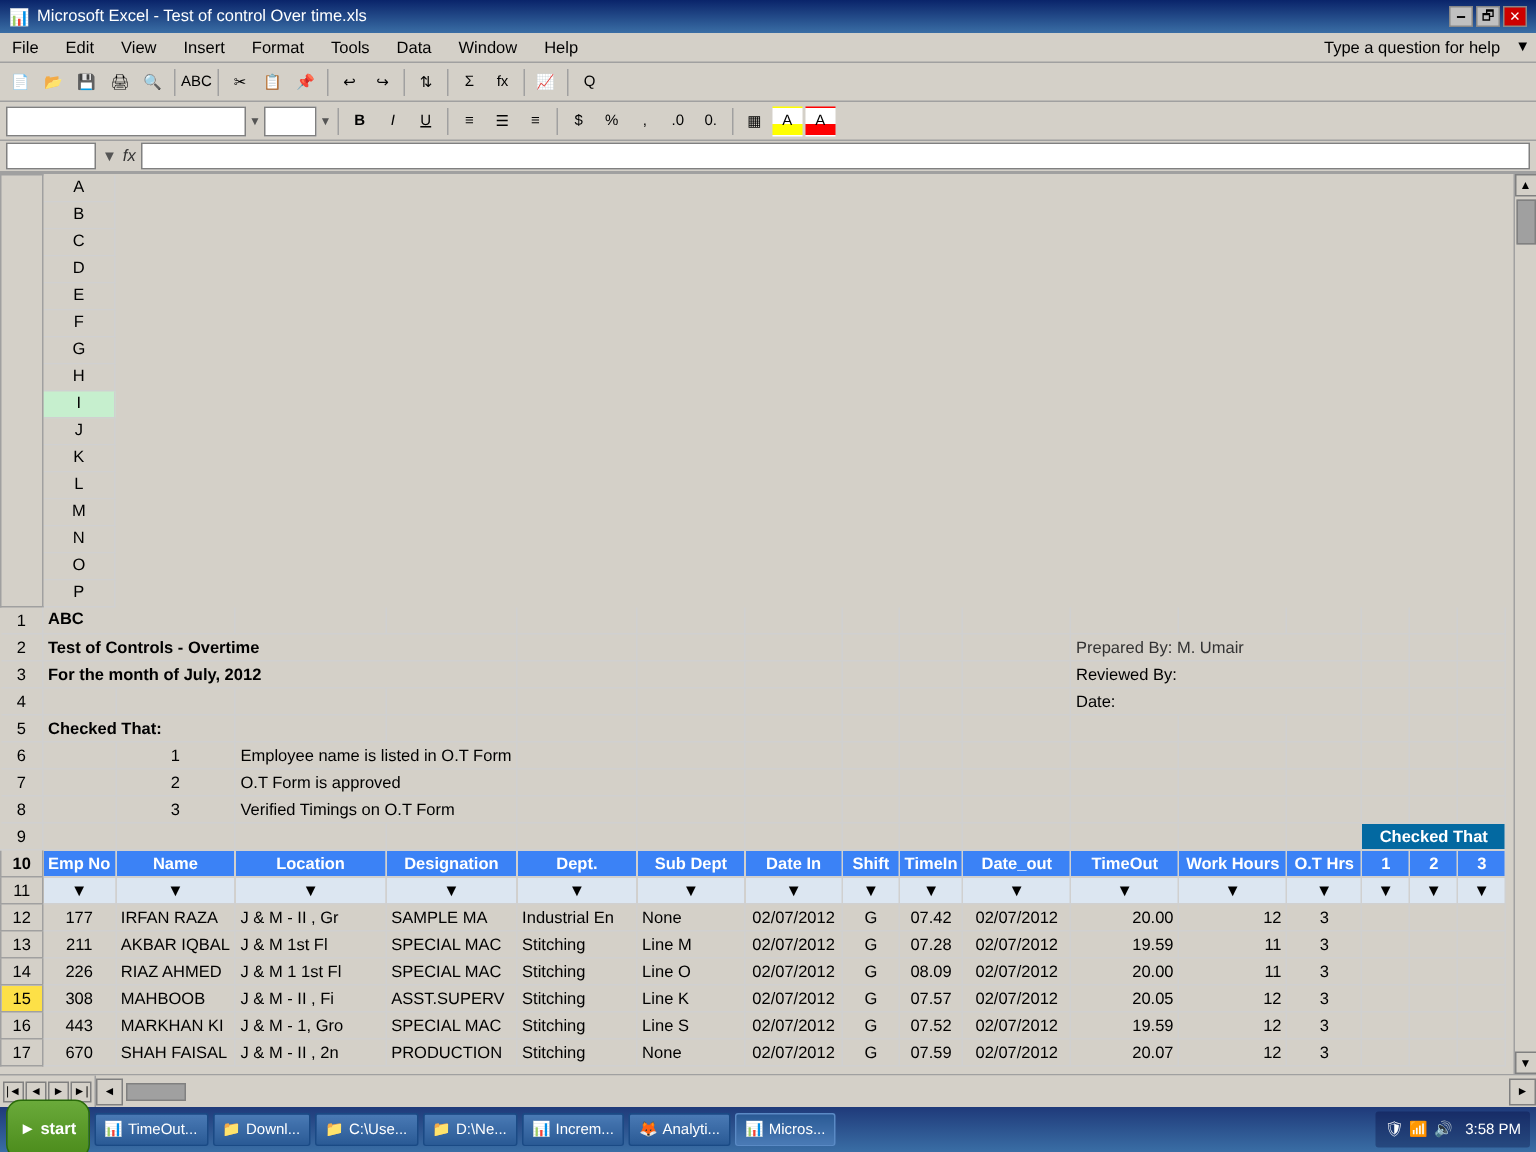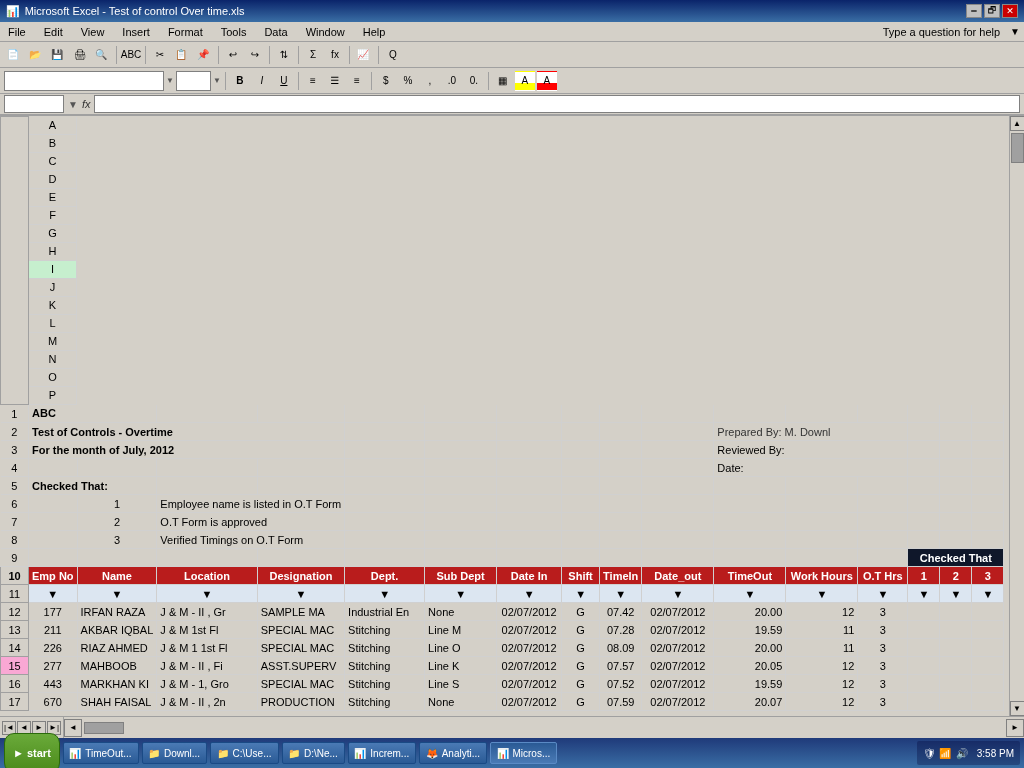--- a/index.html
+++ b/index.html
@@ -132,37 +132,37 @@
       text-align: center;
       font-size: 10px;
       width: 28px;
       min-width: 28px;
     }
 
     .bold { font-weight: bold; }
     .center { text-align: center; }
 
     .data-header td {
-      background: #b91c1c;
+      background: #3b82f6;
       color: white;
       font-weight: bold;
       text-align: center;
       border: 1px solid #2f5f9d;
       font-size: 10px;
     }
 
     .filter-row td {
       background: #dce6f1;
       text-align: center;
       border: 1px solid #a0b0c0;
       font-size: 10px;
     }
 
     .checked-that-header {
-      background: #0f172a;
+      background: #0369a1;
       color: white;
       font-weight: bold;
       text-align: center;
     }
     .sheet-tab {
       background: #d4d0c8;
       border: 1px solid #a0a0a0;
       border-bottom: none;
       padding: 2px 8px;
       font-size: 11px;
@@ -442,21 +442,21 @@
 
               <tr>
                 <td class="row-num">2</td>
                 <td class="bold" colspan="4">Test of Controls - Overtime</td>
                 <td></td>
                 <td></td>
                 <td></td>
                 <td></td>
                 <td></td>
                 <td></td>
-                <td colspan="3" style="color:#333;"><span>Prepared By: M. Downl</span></td>
+                <td colspan="3" style="color:#333;"><span>Prepared By: M. Umair</span></td>
                 <td></td>
                 <td></td>
                 <td></td>
               </tr>
 
               <tr>
                 <td class="row-num">3</td>
                 <td class="bold" colspan="4">For the month of July, 2012</td>
                 <td></td>
                 <td></td>
@@ -674,22 +674,22 @@
                   <td style="text-align: center;">08.09</td>
                   <td style="text-align: center;">02/07/2012</td>
                   <td style="text-align: right;">20.00</td>
                   <td style="text-align: right;">11</td>
                   <td style="text-align: center;">3</td>
                   <td></td>
                   <td></td>
                   <td></td>
                 </tr>
                 <tr>
-                  <td class="row-num" style="background: #f9a8d4; border: 1px solid rgb(160, 160, 160);">15</td>
-                  <td style="text-align: center;">277</td>
+                  <td class="row-num" style="background: #fde047; border: 1px solid rgb(160, 160, 160);">15</td>
+                  <td style="text-align: center;">308</td>
                   <td>MAHBOOB</td>
                   <td>J &amp; M - II , Fi</td>
                   <td>ASST.SUPERV</td>
                   <td>Stitching</td>
                   <td>Line K</td>
                   <td style="text-align: center;">02/07/2012</td>
                   <td style="text-align: center;">G</td>
                   <td style="text-align: center;">07.57</td>
                   <td style="text-align: center;">02/07/2012</td>
                   <td style="text-align: right;">20.05</td>

